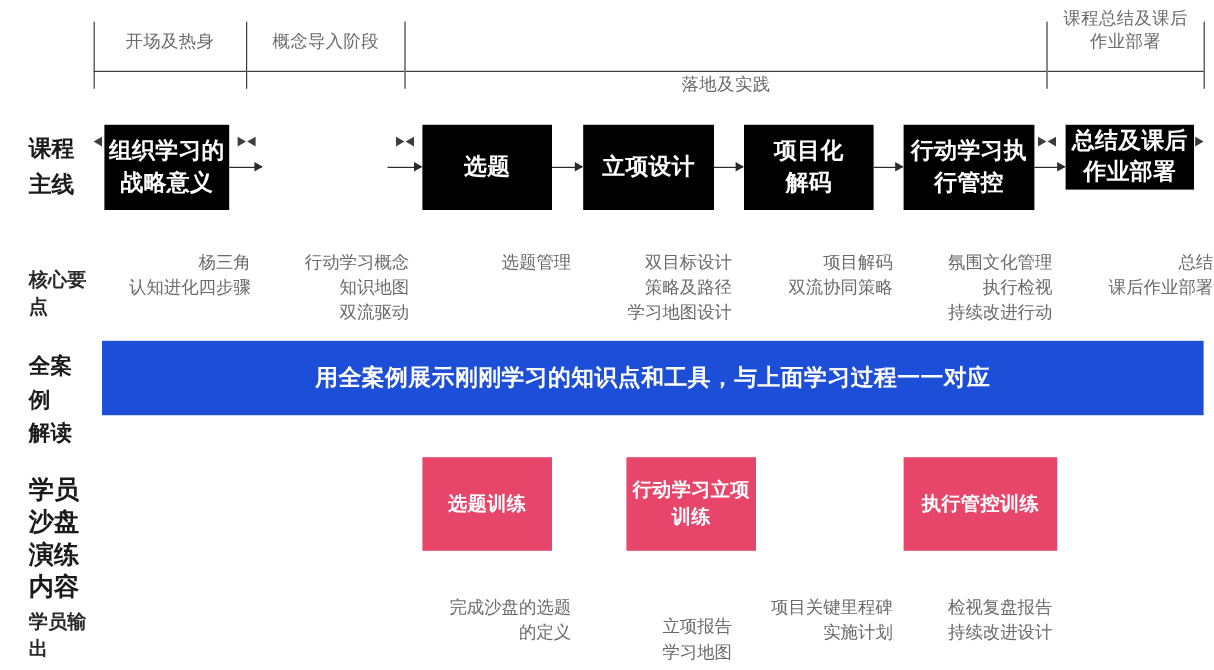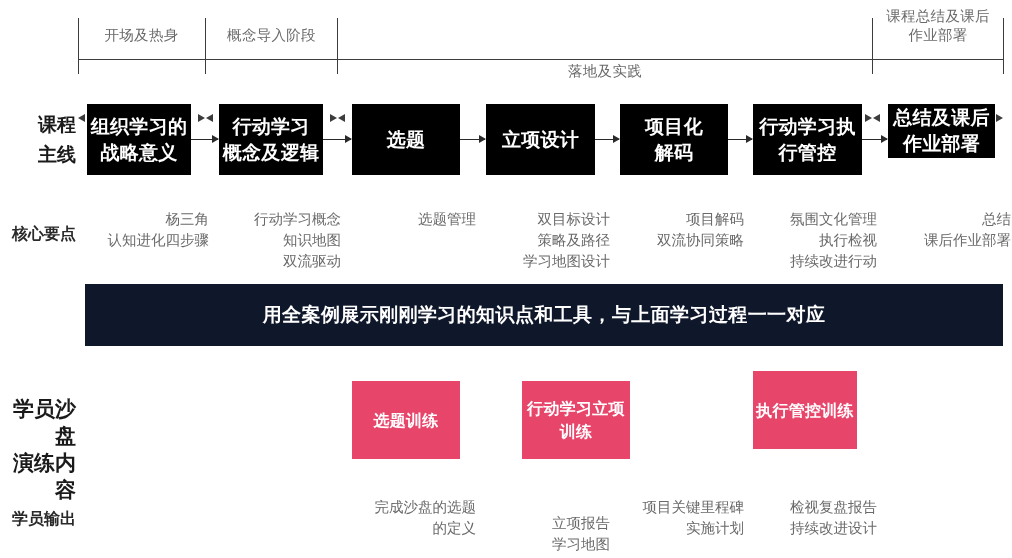--- a/index.html
+++ b/index.html
@@ -44,23 +44,24 @@
     position: absolute;
     text-align: center;
     color: #6a6a6a;
     font-size: 14.5px;
     line-height: 19px;
     letter-spacing: .3px;
     white-space: pre-line;
   }
   .lbl {
     position: absolute;
-    text-align: right;
+    text-align: left;
     white-space: pre-line;
     line-height: 23px;
+    padding-left: 24px;
   }
   .lbl.bold { font-weight: bold; color: #1a1a1a; font-size: 17px; }
   .lbl.plain { font-weight: bold; color: #4a4a4a; font-size: 15px; }
 
   
   .blackbox {
     position: absolute;
     background: #000000;
     color: #ffffff;
     display: flex;
@@ -96,21 +97,21 @@
     text-align: right;
     color: #6a6a6a;
     font-size: 14.5px;
     line-height: 21px;
     white-space: pre-line;
   }
 
   
   .banner {
     position: absolute;
-    background: #0f172a;
+    background: #1d4ed8;
     color: #ffffff;
     display: flex;
     align-items: center;
     justify-content: center;
     font-size: 19px;
     font-weight: bold;
     letter-spacing: .4px;
   }
 
   
@@ -178,22 +179,20 @@
     <div class="tl-tick" style="left:1003px;"></div>
   </div>
 
   <div class="lbl bold" style="left:0px;width:76px;top:110px;line-height:30px;font-size:19px;">课程
 主线</div>
 
   <div class="blackbox" style="left:87px;top:104px;width:104px;height:71px;">组织学习的
 战略意义</div>
   <div class="connector" style="left:191px;width:27px;"></div>
 
-  <div class="blackbox" style="left:219px;top:104px;width:104px;height:71px;">行动学习
-概念及逻辑</div>
   <div class="connector" style="left:323px;width:28px;"></div>
 
   <div class="blackbox" style="left:352px;top:104px;width:108px;height:71px;">选题</div>
   <div class="connector" style="left:460px;width:25px;"></div>
 
   <div class="blackbox" style="left:486px;top:104px;width:109px;height:71px;">立项设计</div>
   <div class="connector" style="left:595px;width:24px;"></div>
 
   <div class="blackbox" style="left:620px;top:104px;width:108px;height:71px;">项目化
 解码</div>
@@ -218,32 +217,34 @@
 策略及路径
 学习地图设计</div>
   <div class="corepoint" style="left:604px;width:140px;top:209px;">项目解码
 双流协同策略</div>
   <div class="corepoint" style="left:737px;width:140px;top:209px;">氛围文化管理
 执行检视
 持续改进行动</div>
   <div class="corepoint" style="left:871px;width:140px;top:209px;">总结
 课后作业部署</div>
 
+  <div class="lbl bold" style="left:0px;width:76px;top:291px;line-height:28px;font-size:18px;">全案例
+解读</div>
 
   <div class="banner" style="left:85px;top:284px;width:918px;height:62px;">
     <span>用全案例展示刚刚学习的知识点和工具，与上面学习过程一一对应</span>
   </div>
 
   <div class="lbl bold" style="left:0px;width:76px;top:395px;line-height:27px;font-size:21px;">学员沙盘
 演练内容</div>
 
   <div class="pinkbox" style="left:352px;top:381px;width:108px;height:78px;">选题训练</div>
   <div class="pinkbox" style="left:486px;top:381px;width:108px;height:78px;margin-left:36px;">行动学习立项
 训练</div>
-  <div class="pinkbox" style="left:753px;top:371px;width:104px;height:78px;">执行管控训练</div>
+  <div class="pinkbox" style="left:753px;top:381px;width:128px;height:78px;">执行管控训练</div>
 
   <div class="lbl plain" style="left:0px;width:76px;top:507px;font-size:16px;font-weight:bold;color:#2a2a2a;">学员输出</div>
 
   <div class="output" style="left:336px;width:140px;top:497px;">完成沙盘的选题
 的定义</div>
   <div class="output" style="left:470px;width:140px;top:497px;margin-top:16px;">立项报告
 学习地图</div>
   <div class="output" style="left:604px;width:140px;top:497px;">项目关键里程碑
 实施计划</div>
   <div class="output" style="left:737px;width:140px;top:497px;">检视复盘报告

